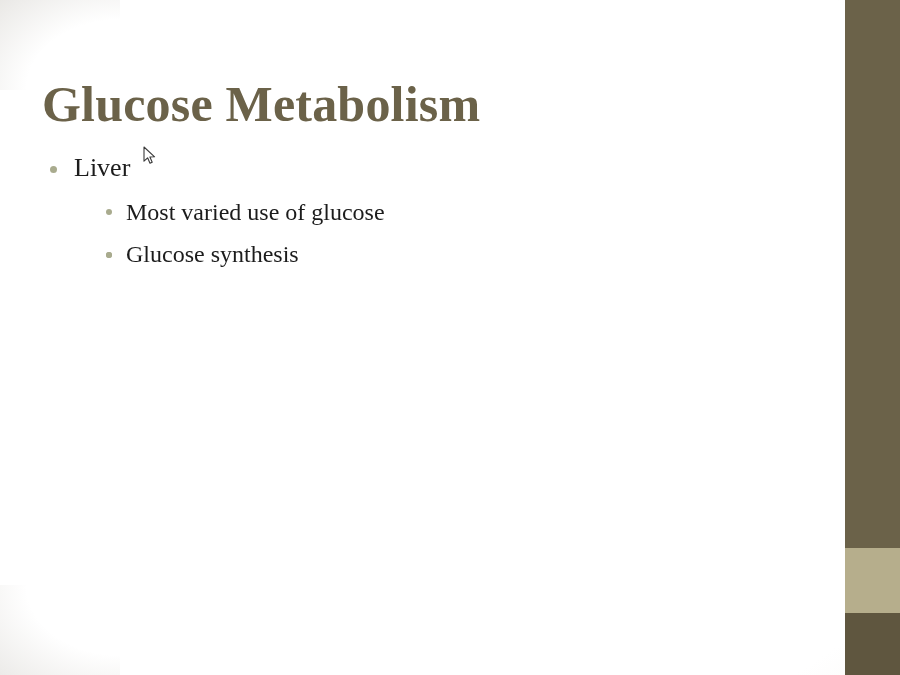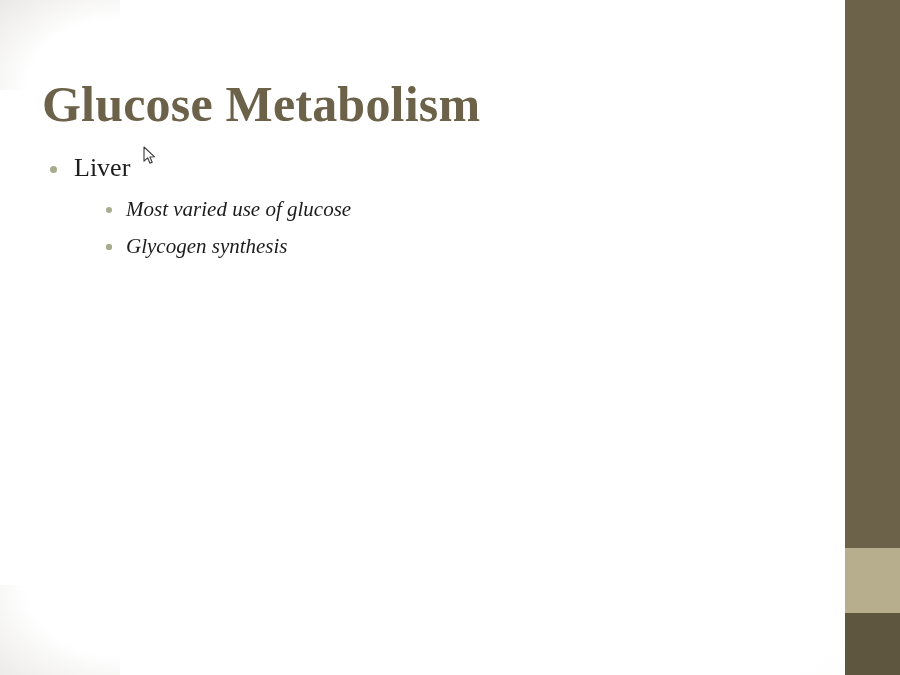--- a/index.html
+++ b/index.html
@@ -104,24 +104,23 @@
     border-radius: 50%;
     background: #a9ab8e;
   }
   .lvl2 {
     margin-top: 6px;
     margin-left: 26px;
   }
   .lvl2 > li {
     position: relative;
     padding-left: 26px;
-    font-size: 21px;
+    font-size: 24px;
     line-height: 1.78;
     color: #1c1c1c;
-    font-style: italic;
   }
   .lvl2 > li > .marker {
     position: absolute;
     left: 6px;
     top: 0.78em;
     width: 6px;
     height: 6px;
     border-radius: 50%;
     background: #a9ab8e;
   }
@@ -161,21 +160,21 @@
         <ul class="lvl2">
           <li>
             <span class="marker"></span>
             <span class="item-text">Most varied use of glucose</span>
           </li>
           <li>
             <span class="marker"></span>
           </li>
           <li>
             <span class="marker"></span>
-            <span class="item-text">Glycogen synthesis</span>
+            <span class="item-text">Glucose synthesis</span>
           </li>
         </ul>
       </li>
     </ul>
   </div>
 
   <div class="cursor">
     <svg width="14" height="20" viewBox="0 0 14 20">
       <path d="M1,1 L1,15.2 L4.6,11.8 L7.0,17.2 L9.2,16.2 L6.9,11.0 L11.6,10.8 Z" fill="#ffffff" stroke="#3a3a3a" stroke-width="1.1" stroke-linejoin="round"></path>
     </svg>

